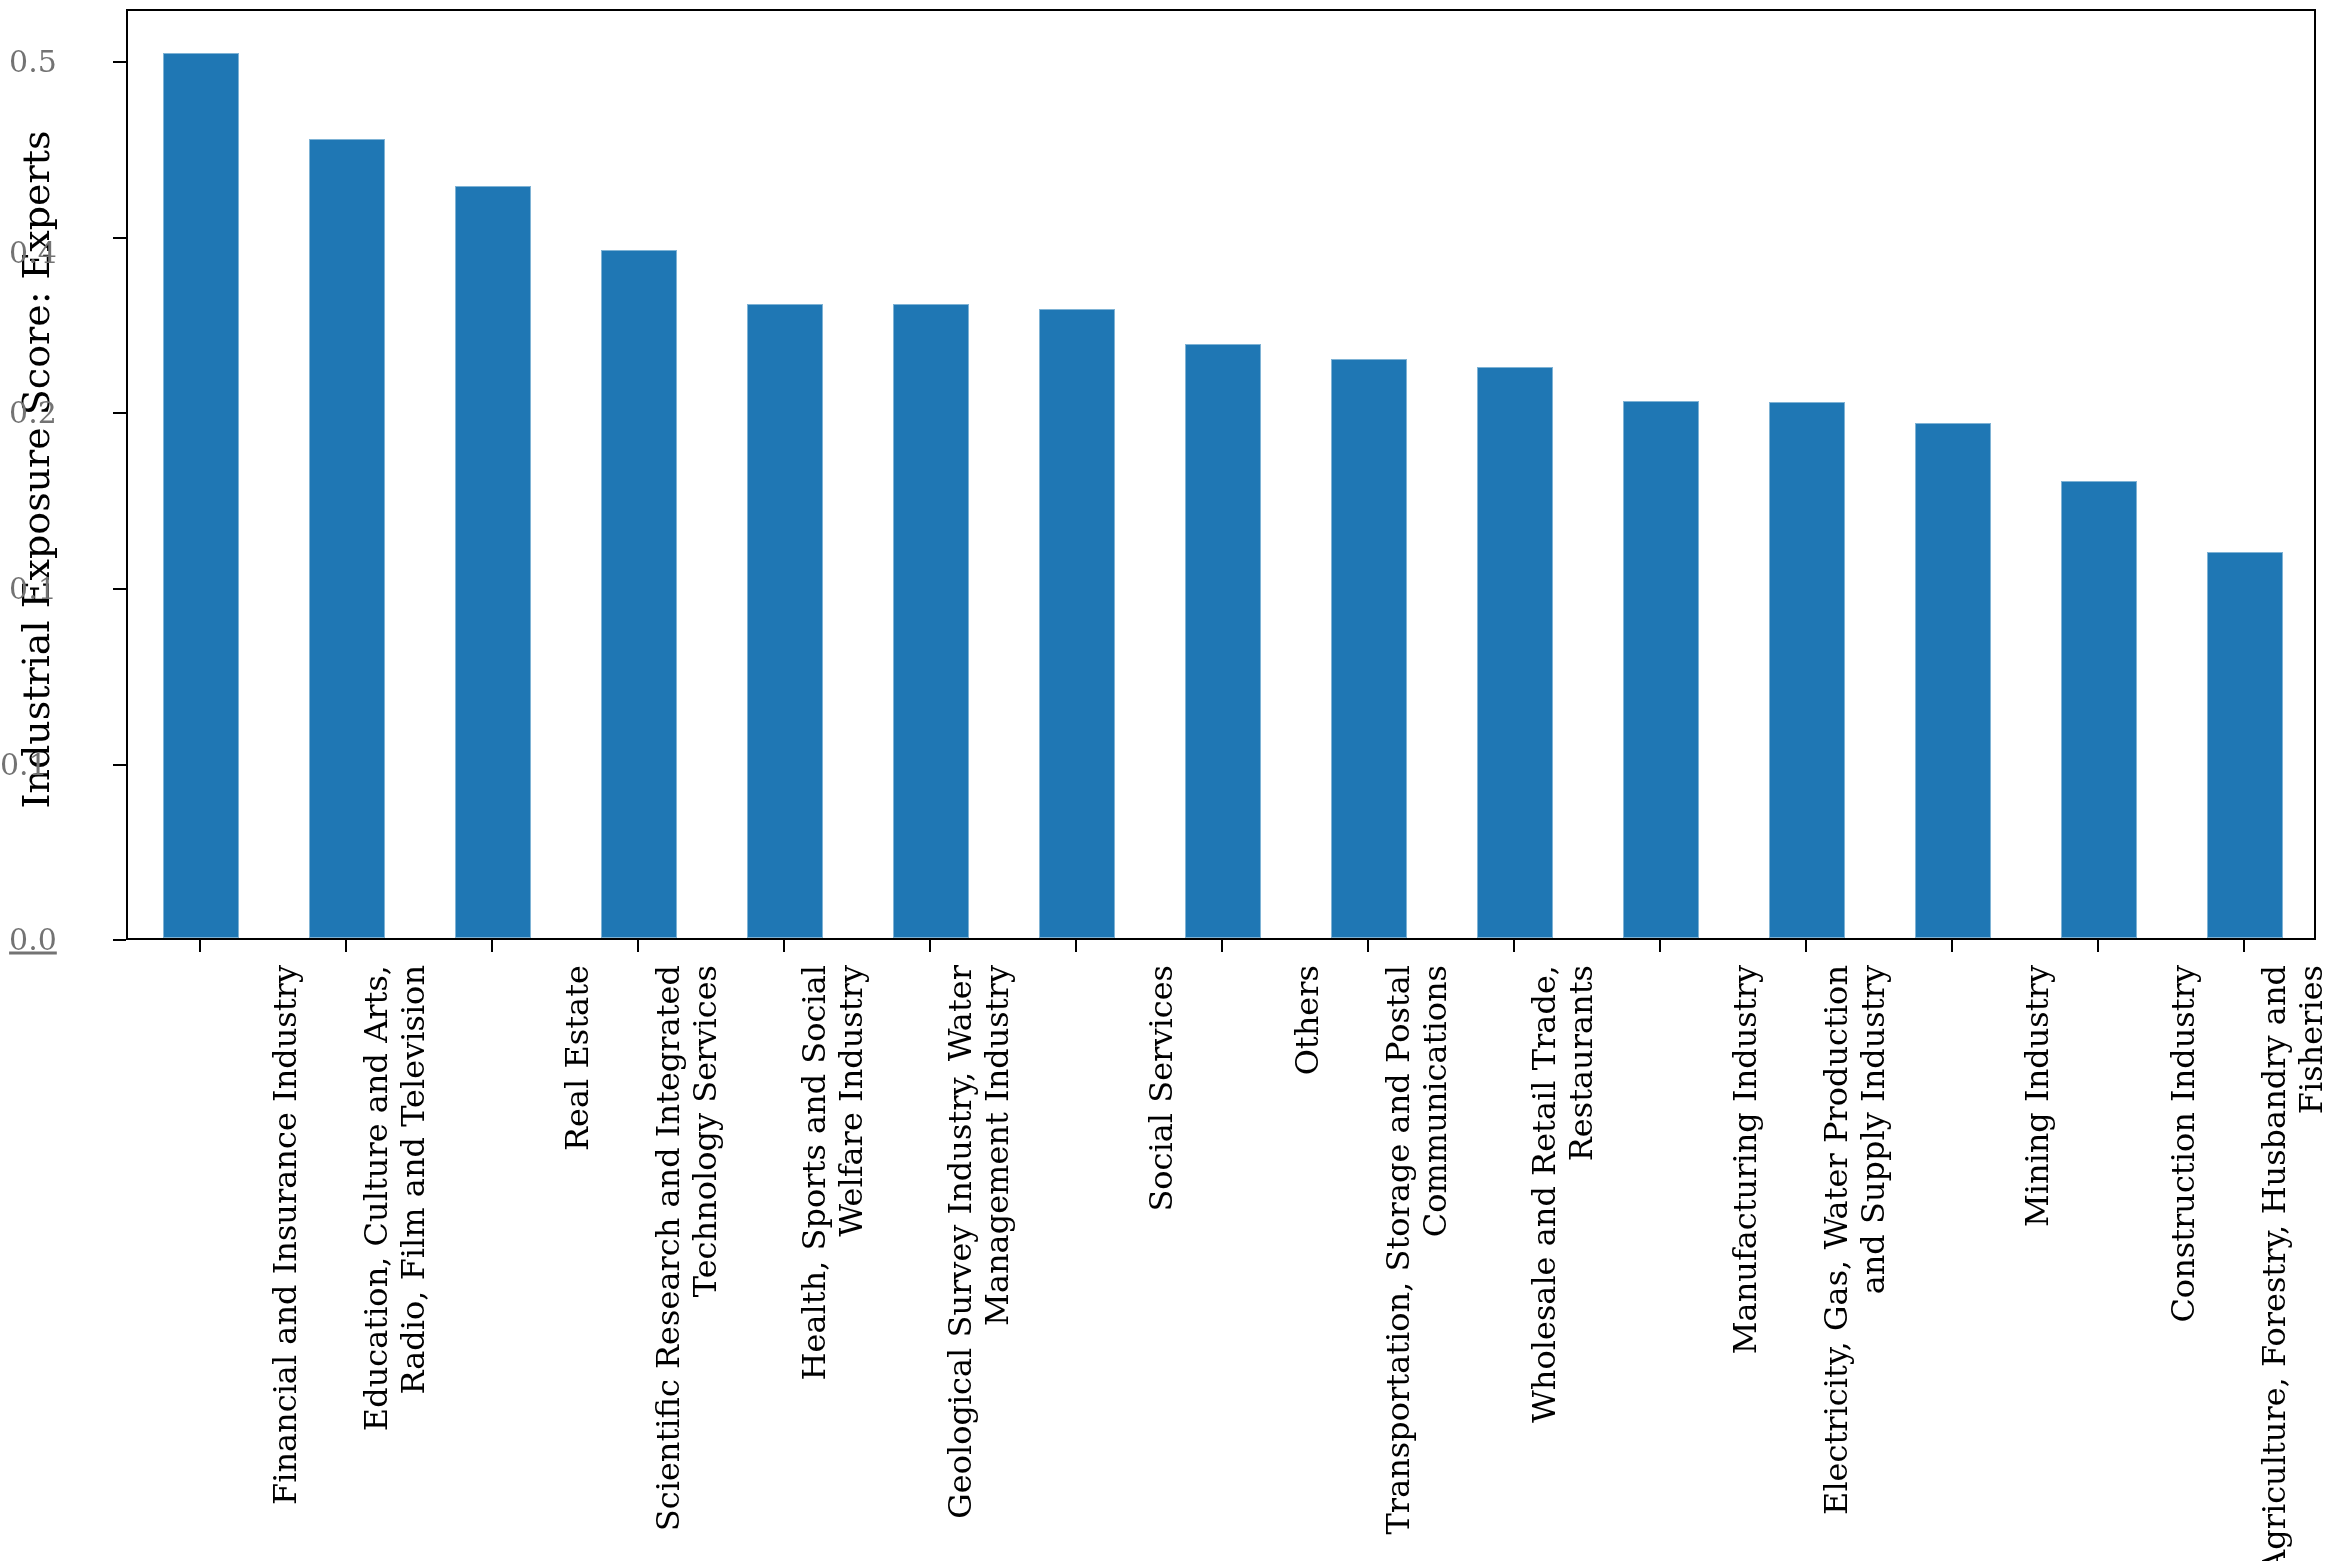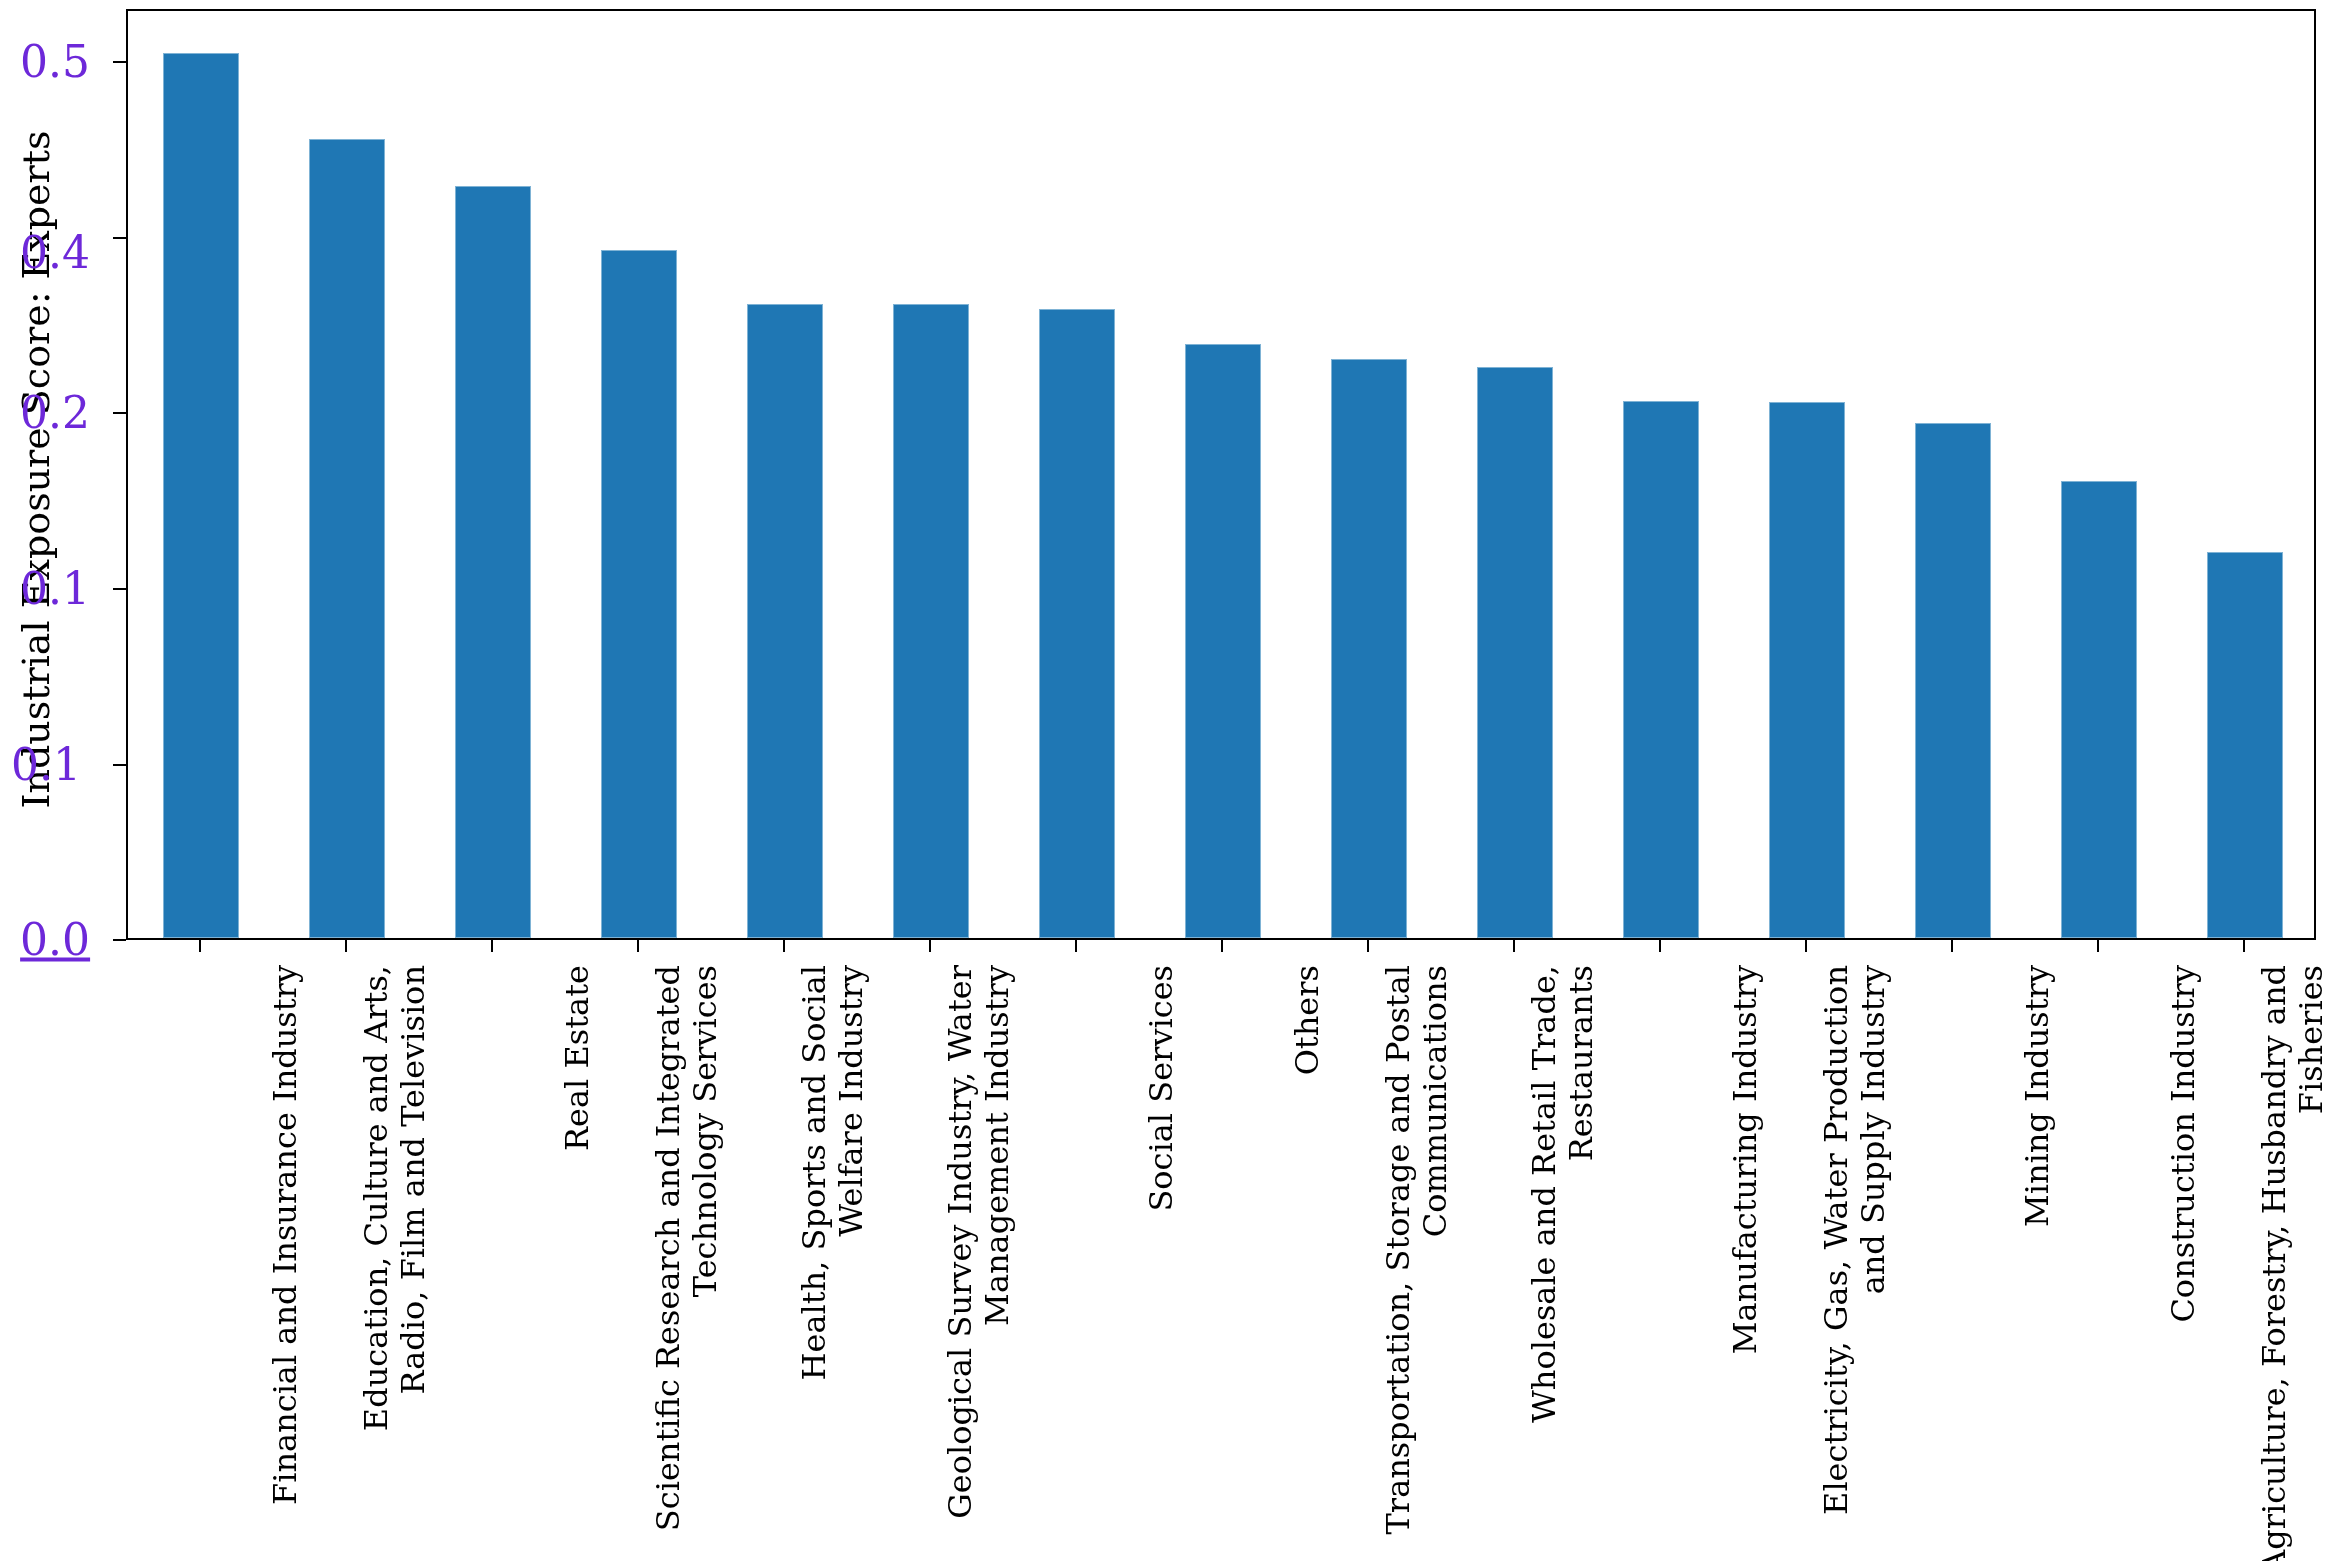--- a/index.html
+++ b/index.html
@@ -73,23 +73,22 @@
     position: absolute;
     left: -13.4px;
     width: 13.4px;
     height: 0;
     border-top: 2.4px solid #000000;
   }
   .yticklabel {
     position: absolute;
     right: 2316px;
     width: 98px;
-    text-align: right;
-    font-size: 44px;
-    color: #6d28d9;
+    font-size: 30px;
+    color: #737373;
     transform: translateY(-50%);
     padding-right: 23px;
     box-sizing: border-box;
   }
 
   
   .xtick {
     position: absolute;
     top: 939px;
     width: 0;

